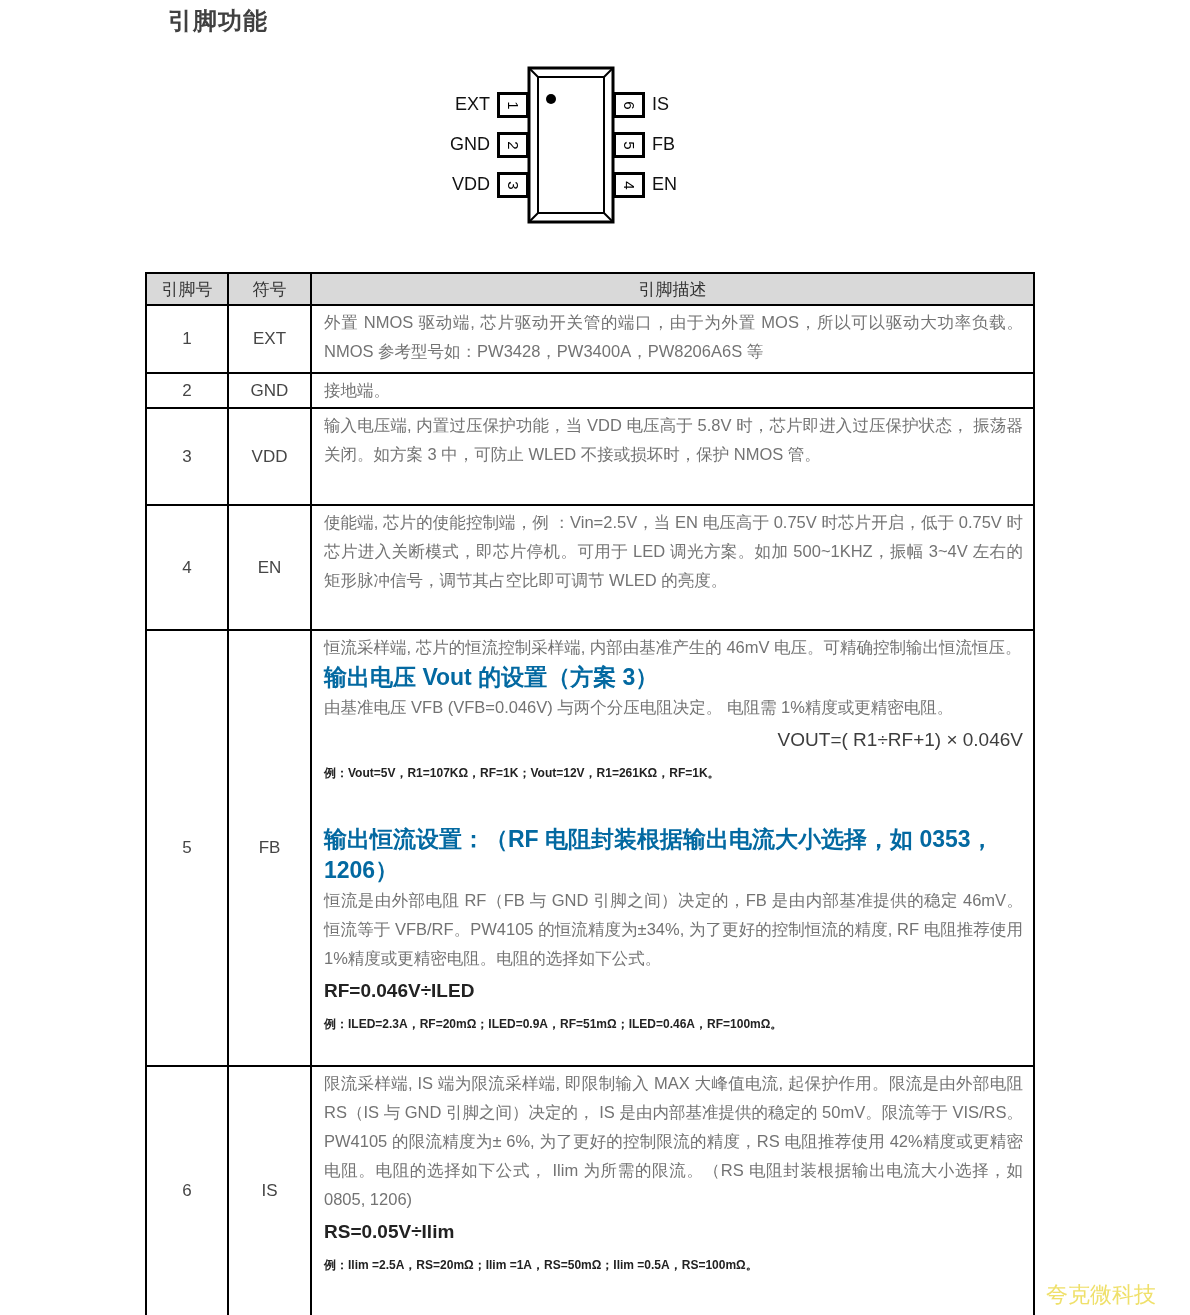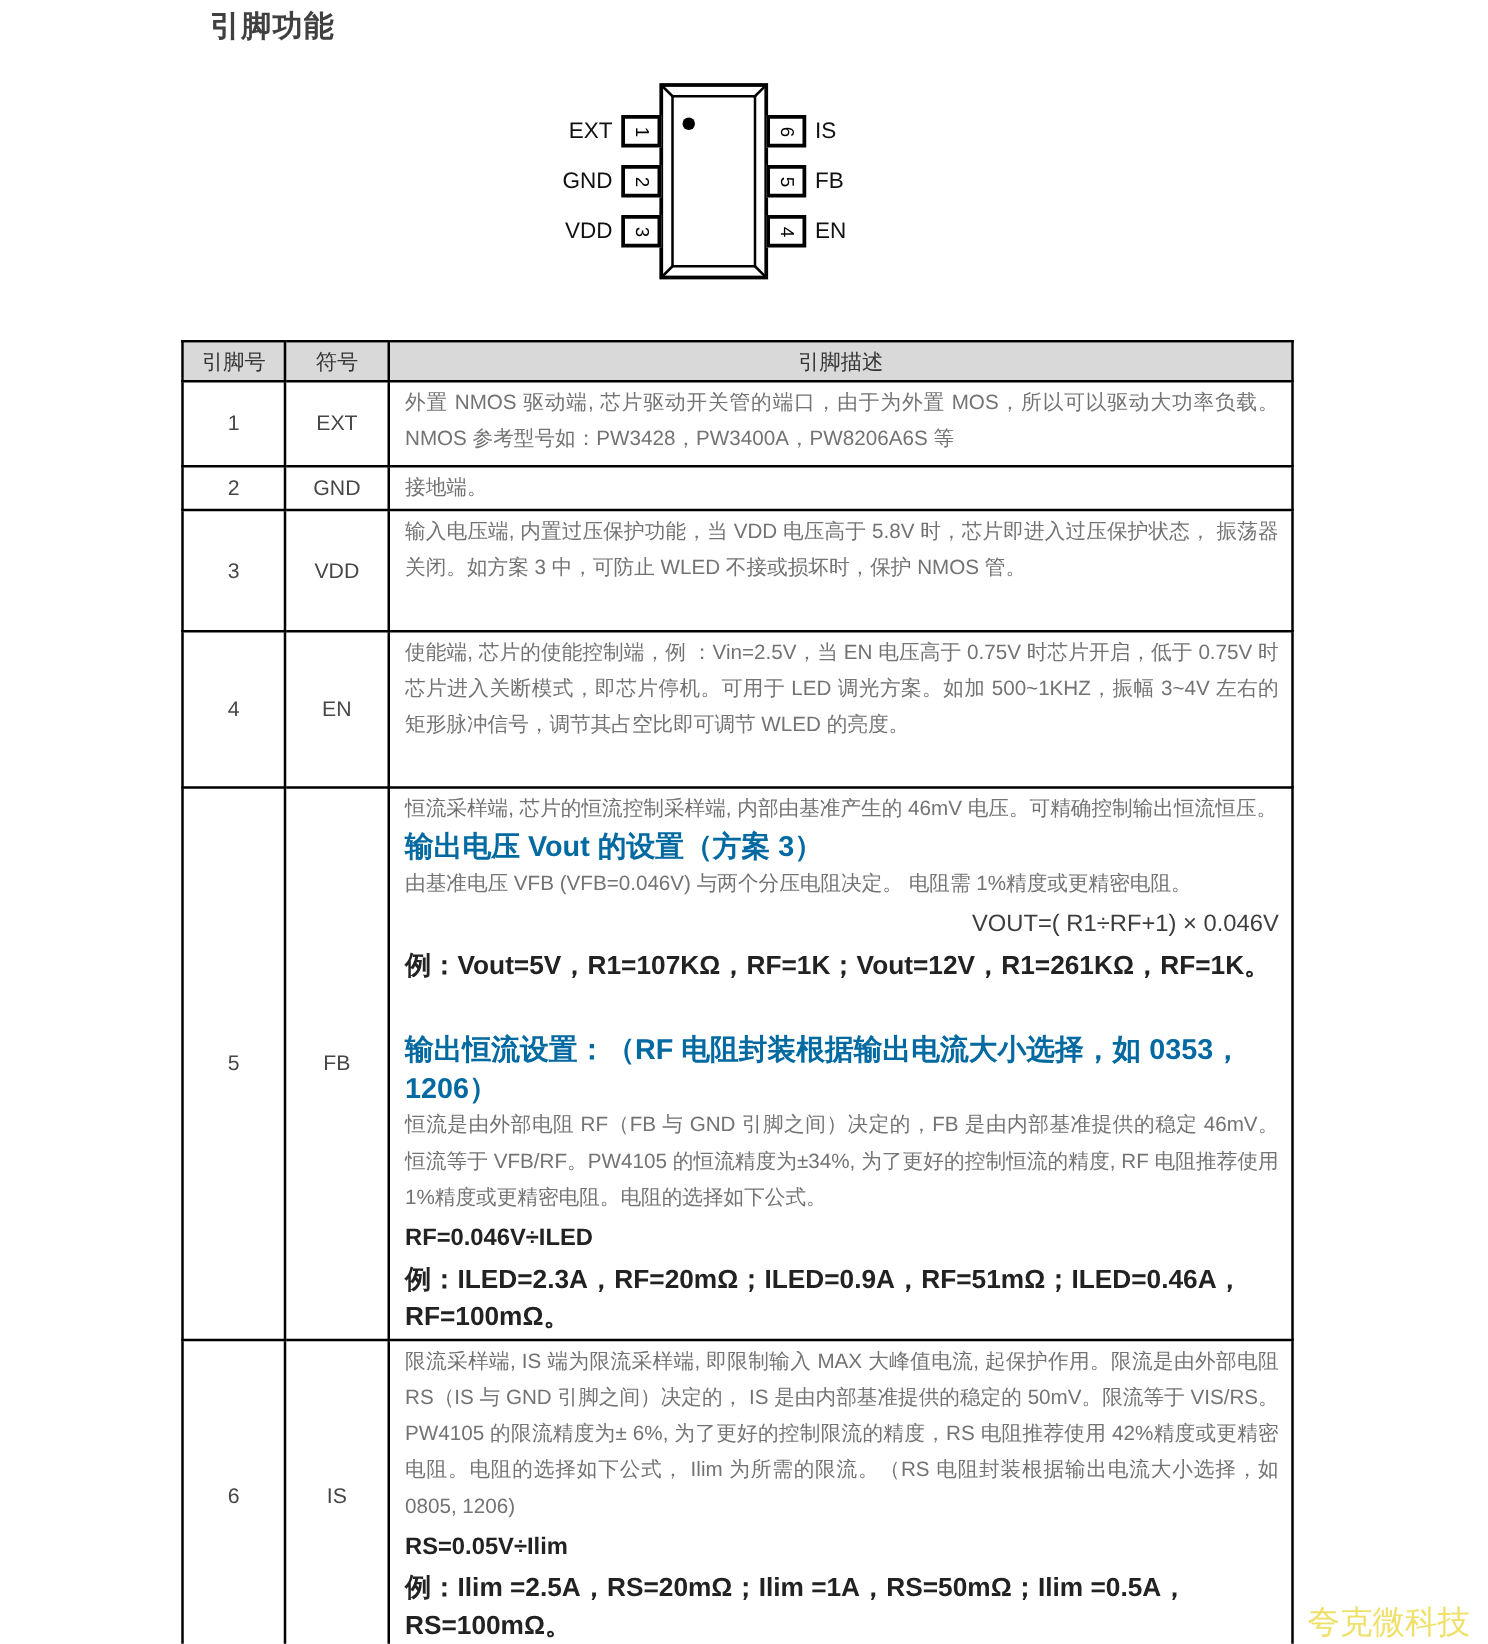--- a/index.html
+++ b/index.html
@@ -38,26 +38,26 @@
     height:28px;text-align:center;margin-left:26px;
   }
   .c-num,.c-sym{
     text-align:center;vertical-align:middle;font-size:17px;color:#464646;
   }
   .c-desc{vertical-align:top;padding:2px 10px 2px 12px;}
   .blk-normal{font-size:16.5px;line-height:29px;color:#737373;text-align:justify;}
   .blk-bold{font-size:23px;line-height:31px;font-weight:bold;color:#0369a1;}
   .blk-formula{font-size:19px;line-height:36px;text-align:right;color:#3d3d3d;}
   .blk-formula-bold{font-size:19px;line-height:36px;text-align:left;font-weight:bold;color:#222;}
-  .blk-example{font-size:21px;line-height:30px;font-weight:bold;color:#222;}
+  .blk-example{font-size:12px;line-height:30px;font-weight:bold;color:#222;}
   .blk-spacer{height:36px;}
   
   .watermark{
     position:absolute;left:1046px;top:1280px;
-    font-size:26px;color:#efe06a;white-space:nowrap;
+    font-size:22px;color:#efe06a;white-space:nowrap;
   }
 </style>
 </head>
 <body>
 
 <div class="page-title">引脚功能</div>
 
 <div class="diagram">
   <svg class="pkg-svg" width="88" height="158" viewBox="0 0 88 158">
     <rect x="2" y="2" width="84" height="154" fill="#ffffff" stroke="#000" stroke-width="3"></rect>

